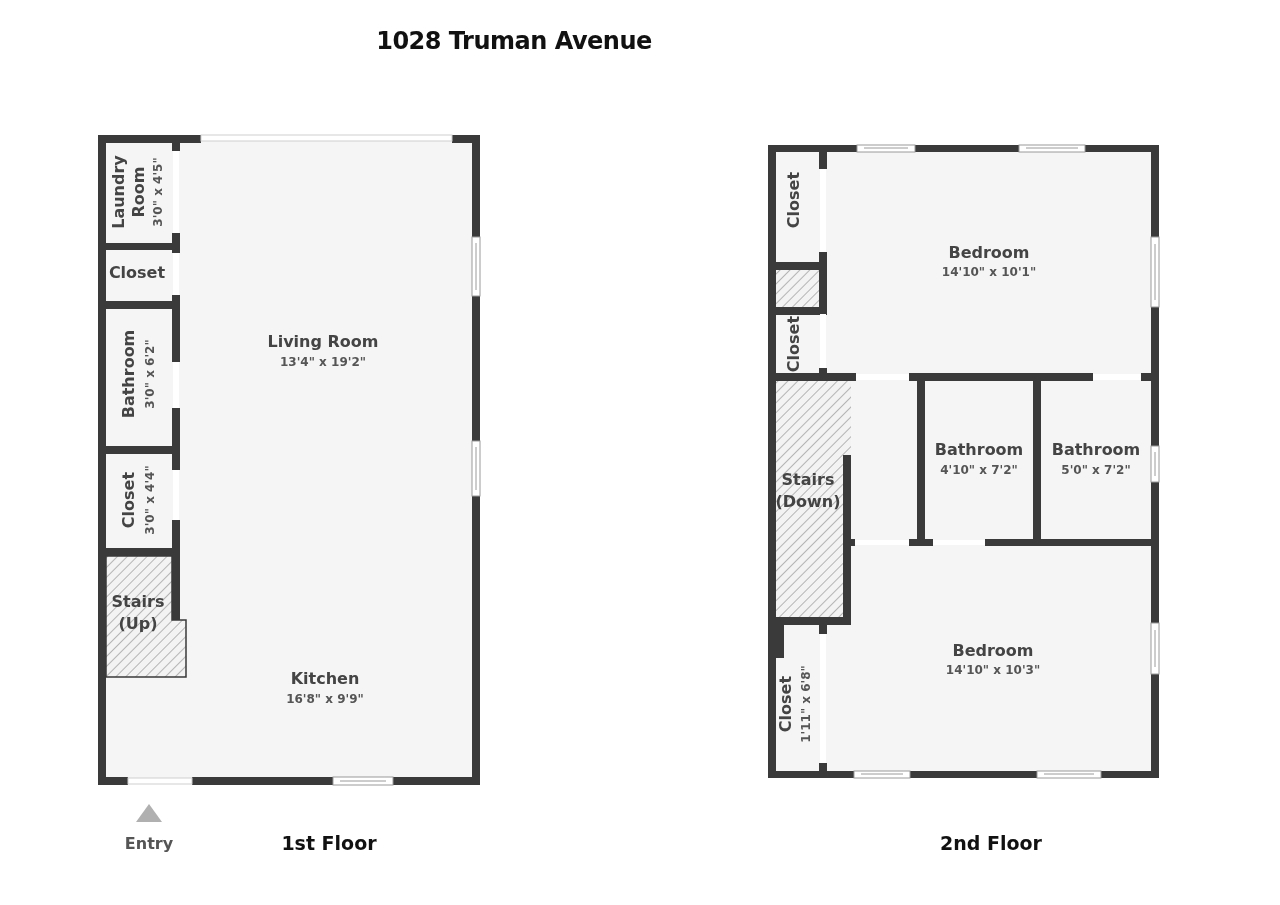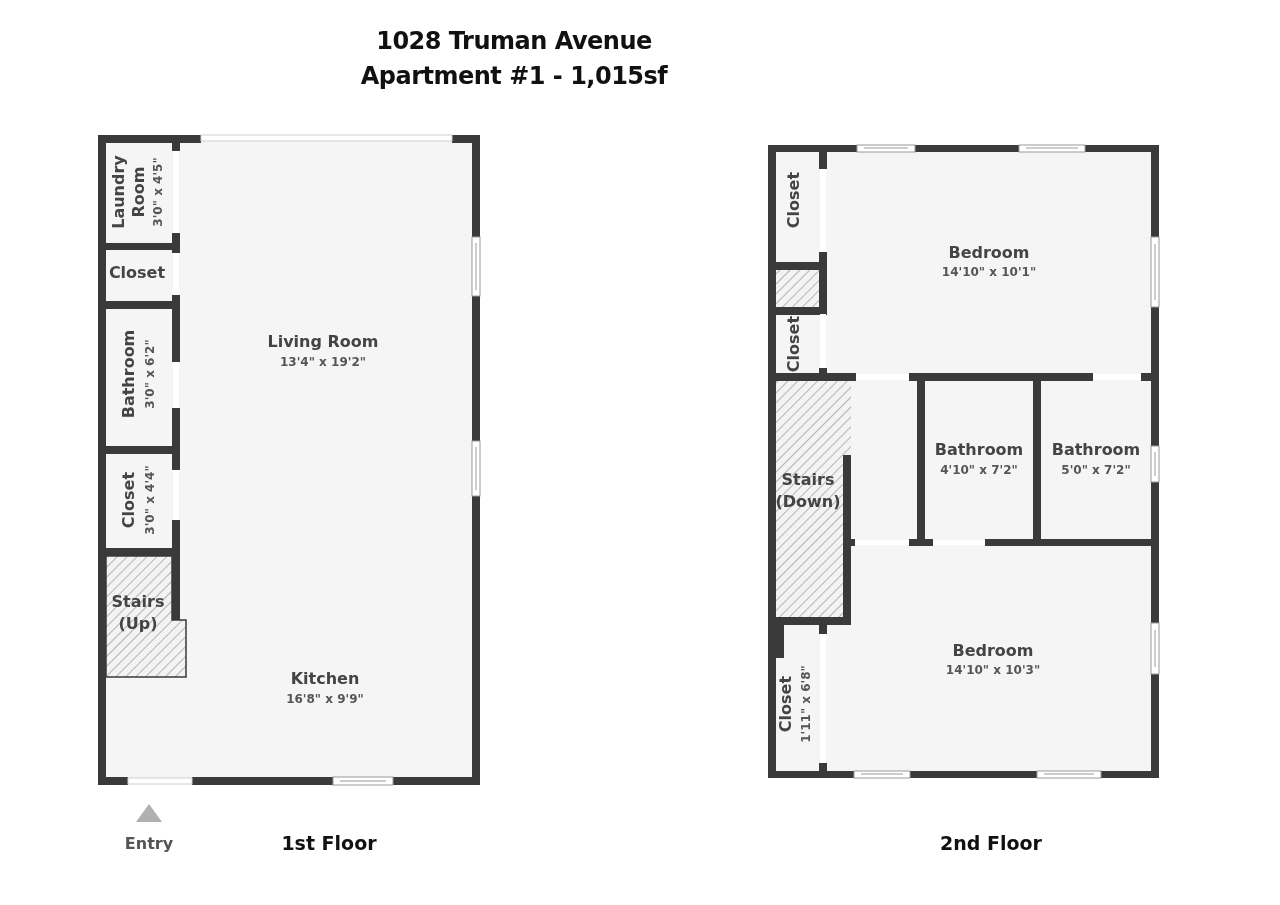--- a/index.html
+++ b/index.html
@@ -9,21 +9,20 @@
   .room-name { font-family: "DejaVu Sans", sans-serif; font-weight: bold; font-size: 16px; fill: #444; }
   .room-dim { font-family: "DejaVu Sans", sans-serif; font-weight: bold; font-size: 12px; fill: #555; }
   .floor-label { font-family: "DejaVu Sans", sans-serif; font-weight: bold; font-size: 19px; fill: #111; }
   .entry-label { font-family: "DejaVu Sans", sans-serif; font-weight: bold; font-size: 16px; fill: #555; }
 </style>
 </head>
 <body>
 
 <div class="title">
   <div>1028 Truman Avenue</div>
-  <div>Apartment #1 - 1,015sf</div>
 </div>
 
 <svg width="1280" height="905" viewBox="0 0 1280 905" xmlns="http://www.w3.org/2000/svg">
   <defs>
     <pattern id="hatch" patternUnits="userSpaceOnUse" width="7" height="7" patternTransform="rotate(45)">
       <rect width="7" height="7" fill="#f3f3f3"></rect>
       <line x1="0" y1="0" x2="0" y2="7" stroke="#8a8a8a" stroke-width="1.2"></line>
     </pattern>
   </defs>
 

